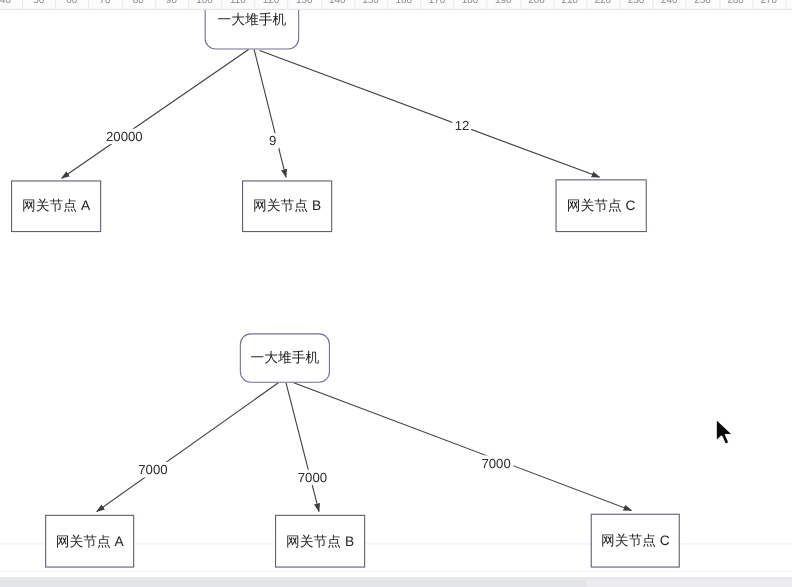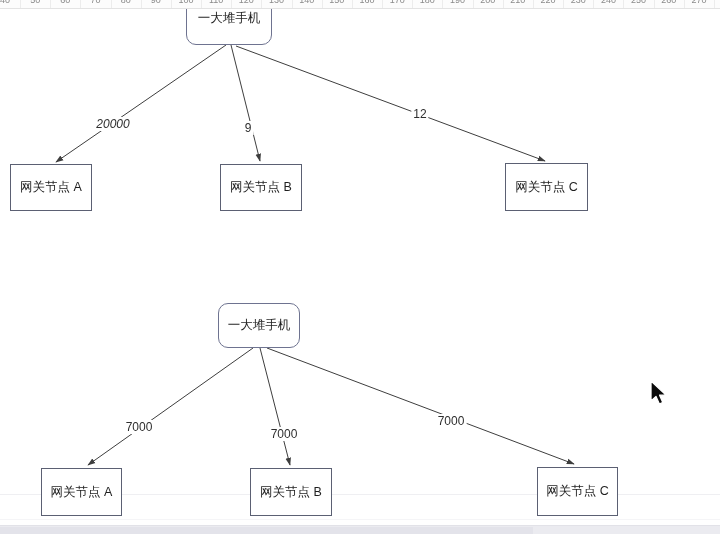--- a/index.html
+++ b/index.html
@@ -30,21 +30,21 @@
   #n-top-b{left:220px;top:164px;width:82px;height:47px;}
   #n-top-c{left:505px;top:163px;width:83px;height:48px;}
   #root-bottom{left:218px;top:303px;width:82px;height:45px;}
   #n-bot-a{left:41px;top:468px;width:81px;height:48px;}
   #n-bot-b{left:250px;top:468px;width:82px;height:48px;}
   #n-bot-c{left:537px;top:467px;width:81px;height:49px;}
 
   
   .edge-label{position:absolute;transform:translate(-50%,-50%);background:#ffffff;
     padding:0 2px;font-size:12px;color:#2e2e2e;z-index:12;white-space:nowrap;}
-  #el-top-a{left:113px;top:124px;font-style:italic;}
+  #el-top-a{left:113px;top:124px;}
   #el-top-b{left:248px;top:128px;}
   #el-top-c{left:420px;top:114px;}
   #el-bot-a{left:139px;top:427px;}
   #el-bot-b{left:284px;top:434px;}
   #el-bot-c{left:451px;top:421px;}
 
   
   .scrollbar{position:absolute;left:0;top:525px;width:720px;height:9px;
     background:#ebebf0;border-top:1px solid #e2e2e8;z-index:20;}
   .scrollbar .thumb{position:absolute;left:0;top:1px;height:8px;width:533px;background:#e3e3ea;}

